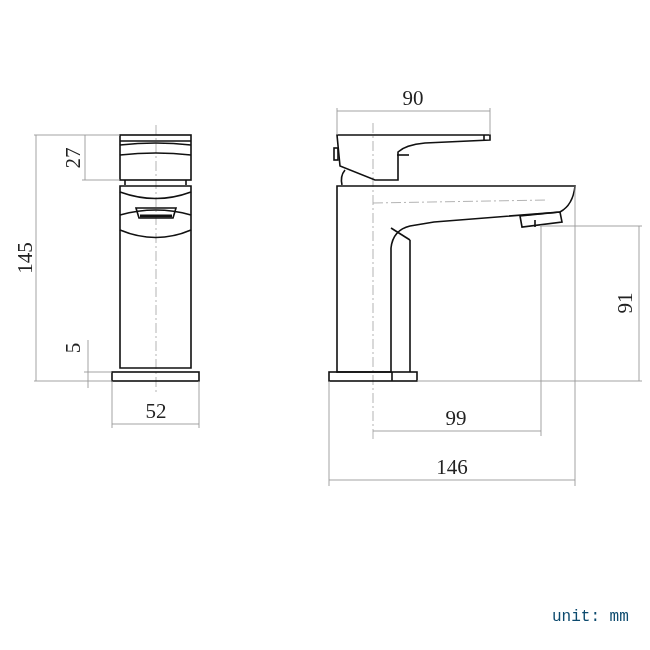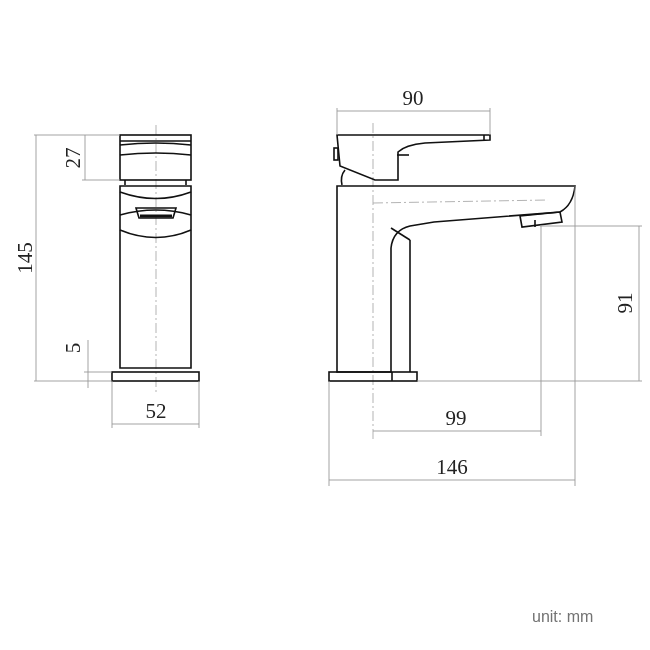--- a/index.html
+++ b/index.html
@@ -1,19 +1,19 @@
 <!DOCTYPE html>
 <html><head>
 <meta charset="utf-8">
 <style>
   html, body { margin:0; padding:0; background:#ffffff; }
   body { width:650px; height:650px; position:relative; overflow:hidden; }
   svg { position:absolute; left:0; top:0; }
   .dim { font-family:"Liberation Serif","DejaVu Serif",serif; font-size:21px; fill:#222; }
-  .unit { position:absolute; left:532px; top:608px; font-family:Liberation Sans, sans-serif; font-size:16px; color:#737373; }
+  .unit { position:absolute; left:552px; top:608px; font-family:Liberation Mono, monospace; font-size:16px; color:#0c4a6e; }
   .obj { fill:none; stroke:#111; stroke-width:1.6; }
   .thin { fill:none; stroke:#999; stroke-width:0.9; }
   .center { fill:none; stroke:#aaa; stroke-width:0.9; stroke-dasharray:10 3 2 3; }
 </style>
 </head>
 <body>
 
 <svg width="650" height="650" viewBox="0 0 650 650">
 
   <g>

